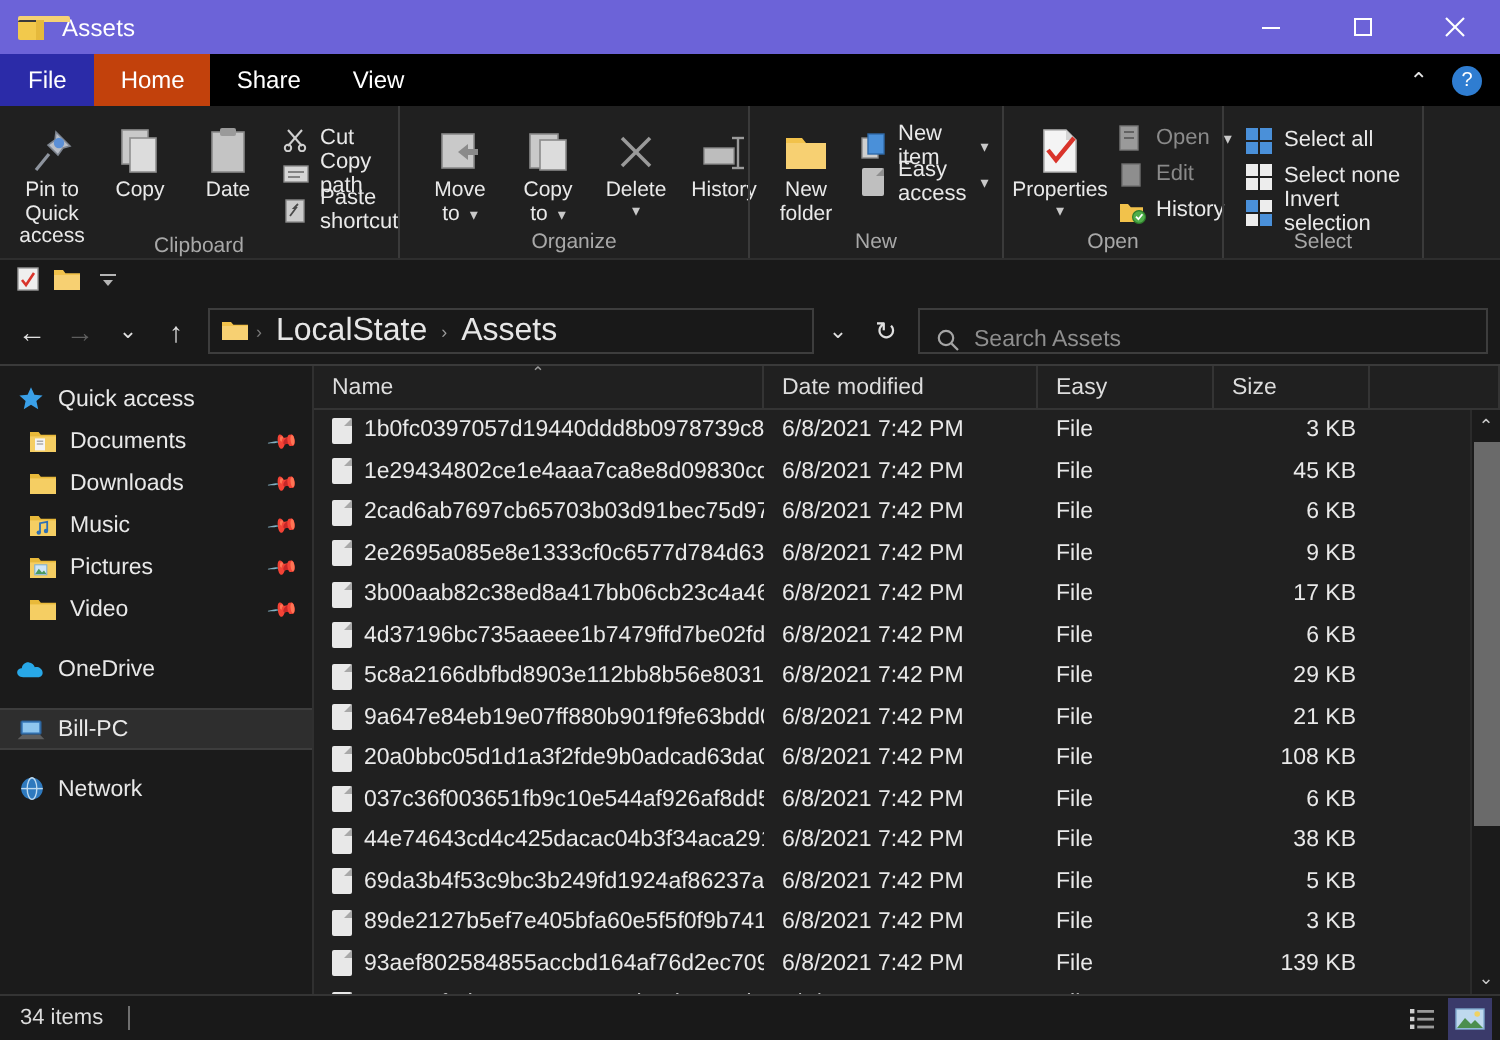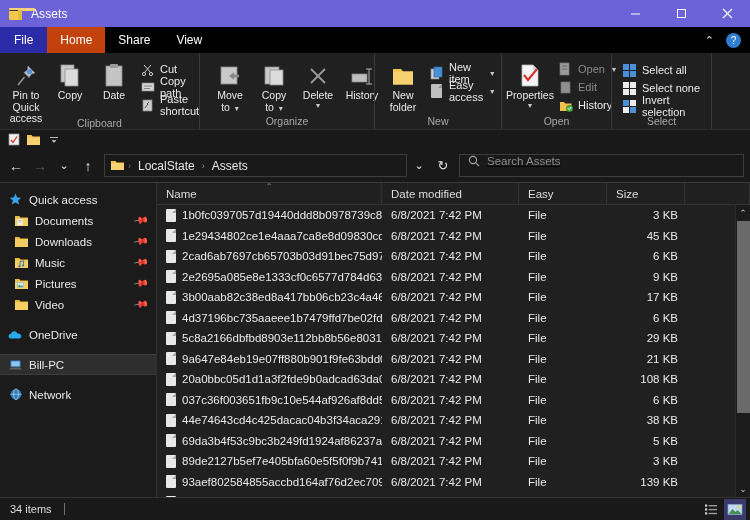--- a/index.html
+++ b/index.html
@@ -73,26 +73,26 @@
   .qat { flex:0 0 19px; height:19px; background:#191919; display:flex; align-items:center; gap:3px; padding-left:5px; }
   .qat-btn { width:17px; height:16px; display:flex; align-items:center; justify-content:center; }
 
   .addrbar { flex:0 0 33px; height:33px; background:#191919; display:flex; align-items:center; padding:0 6px 0 4px; gap:0; }
   .navbtn { width:24px; height:24px; display:flex; align-items:center; justify-content:center; color:#e0e0e0; font-size:14px; }
   .navbtn.dim { color:#5e5e5e; }
   .crumbbox {
     flex:1; height:23px; background:#191919; border:1px solid #3d3d3d; display:flex; align-items:center;
     padding:0 6px; margin-left:4px; gap:4px; min-width:0; overflow:hidden;
   }
-  .crumb { color:#e6e6e6; font-size:12px; white-space:nowrap; padding:1px 3px; }
+  .crumb { color:#e6e6e6; font-size:16px; white-space:nowrap; padding:1px 3px; }
   .crumb-sep { color:#9a9a9a; font-size:9px; }
   .addr-right { display:flex; align-items:center; }
   .searchbox {
-    width:285px; height:23px; background:#191919; border:1px solid #3d3d3d; display:flex; align-items:flex-start;
-    gap:7px; padding:0 8px; margin-left:4px;text-decoration:underline;
+    width:285px; height:23px; background:#191919; border:1px solid #3d3d3d; display:flex; align-items:flex-end;
+    gap:7px; padding:0 8px; margin-left:4px;
   }
   .searchbox input {
     background:transparent; border:none; outline:none; color:#e6e6e6; font-size:11.5px;
     font-family:"Liberation Sans", sans-serif; width:100%;
   }
   .searchbox input::placeholder { color:#8e8e8e; }
 
   
   .body { flex:1; display:flex; min-height:0; background:#202020; border-top:1px solid #3a3a3a; }
 

